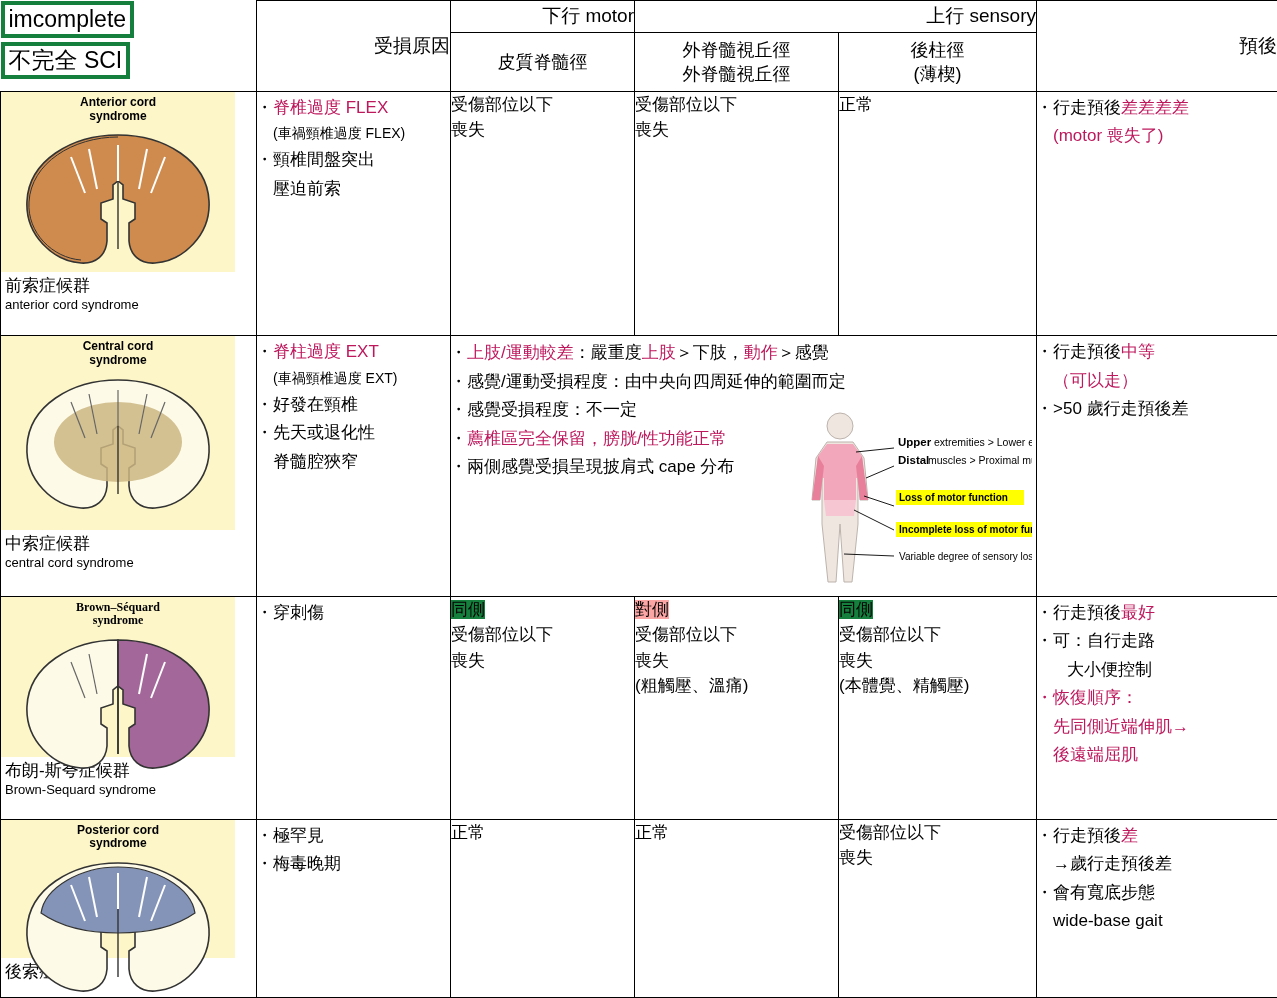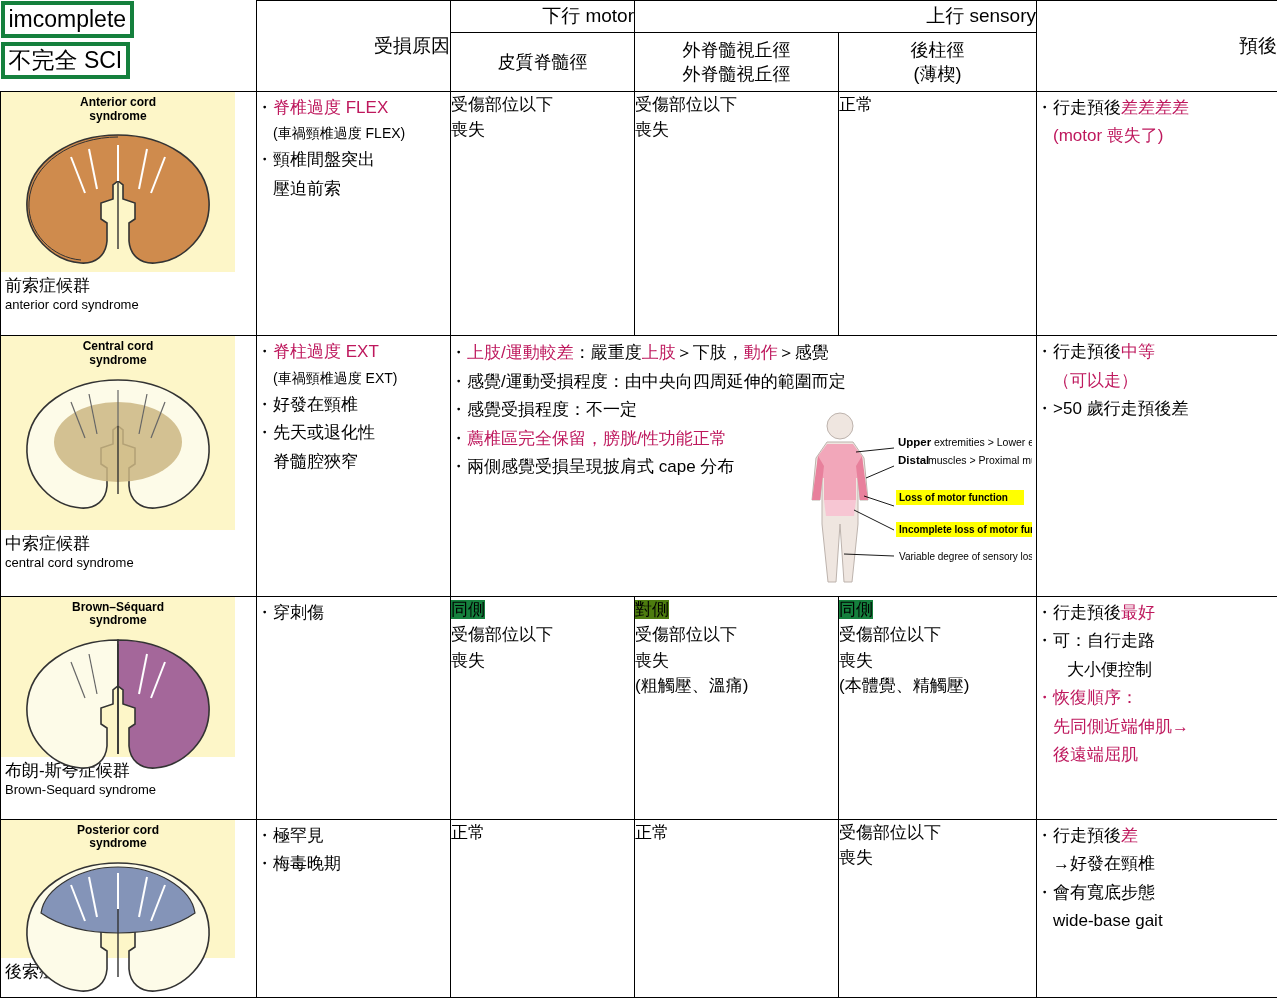--- a/index.html
+++ b/index.html
@@ -55,21 +55,21 @@
     vertical-align:middle;
   }
   .imgcell{
     padding:0;
     vertical-align:top;
     position:relative;
   }
   .red{color:#be185d;}
   .gray{color:#be185d;}
   .hl-y{background:#15803d;}
-  .hl-c{background:#4d7c0f;}
+  .hl-c{background:#fca5a5;}
   ul.b{
     list-style:none;
     margin:0;padding:0;
   }
   ul.b>li{
     position:relative;
     padding-left:16px;
     margin:3px 0;
   }
   ul.b>li:before{
@@ -278,21 +278,21 @@
       <ul class="b">
         <li><span>行走預後</span><span class="red">中等</span></li>
         <li class="nobul"><span class="red">（可以走）</span></li>
         <li><span>&gt;50 歲行走預後差</span></li>
       </ul>
     </td>
   </tr>
 
   <tr>
     <td class="imgcell">
-      <div class="cordbox" style="height:160px;">
+      <div class="cordbox" style="height:160px;font-family:Liberation Serif, serif;">
         <div class="cordlabel">
           <div>Brown–Séquard</div>
           <div>syndrome</div>
         </div>
         <svg width="234" height="160" viewBox="0 0 234 160">
           <path d="M117 12 C70 12 28 38 26 78 C24 112 52 138 80 140 C95 141 105 132 106 118 L106 100 L100 96 L100 80 L112 76 L112 62 L117 58 L117 126 L117 12 Z" fill="#fdfbe8" stroke="#333" stroke-width="1.6"></path>
           <path d="M117 12 C164 12 206 38 208 78 C210 112 182 138 154 140 C139 141 129 132 128 118 L128 100 L134 96 L134 80 L122 76 L122 62 L117 58 Z" fill="#a4679a" stroke="#333" stroke-width="1.6"></path>
           <g stroke="#666" stroke-width="1.2" fill="none">
             <path d="M70 34 L84 70"></path>
             <path d="M88 26 L96 66"></path>
@@ -378,20 +378,20 @@
     <td class="cell">
       <div>正常</div>
     </td>
     <td class="cell">
       <div style="white-space:pre-line">受傷部位以下
 喪失</div>
     </td>
     <td class="cell">
       <ul class="b">
         <li><span>行走預後</span><span class="red">差</span></li>
-        <li class="nobul"><span>→好發在頸椎</span></li>
+        <li class="nobul"><span>→歲行走預後差</span></li>
         <li><span>會有寬底步態</span></li>
         <li class="nobul"><span>wide-base gait</span></li>
       </ul>
     </td>
   </tr>
 </tbody>
   </table>
 
 </body></html>

